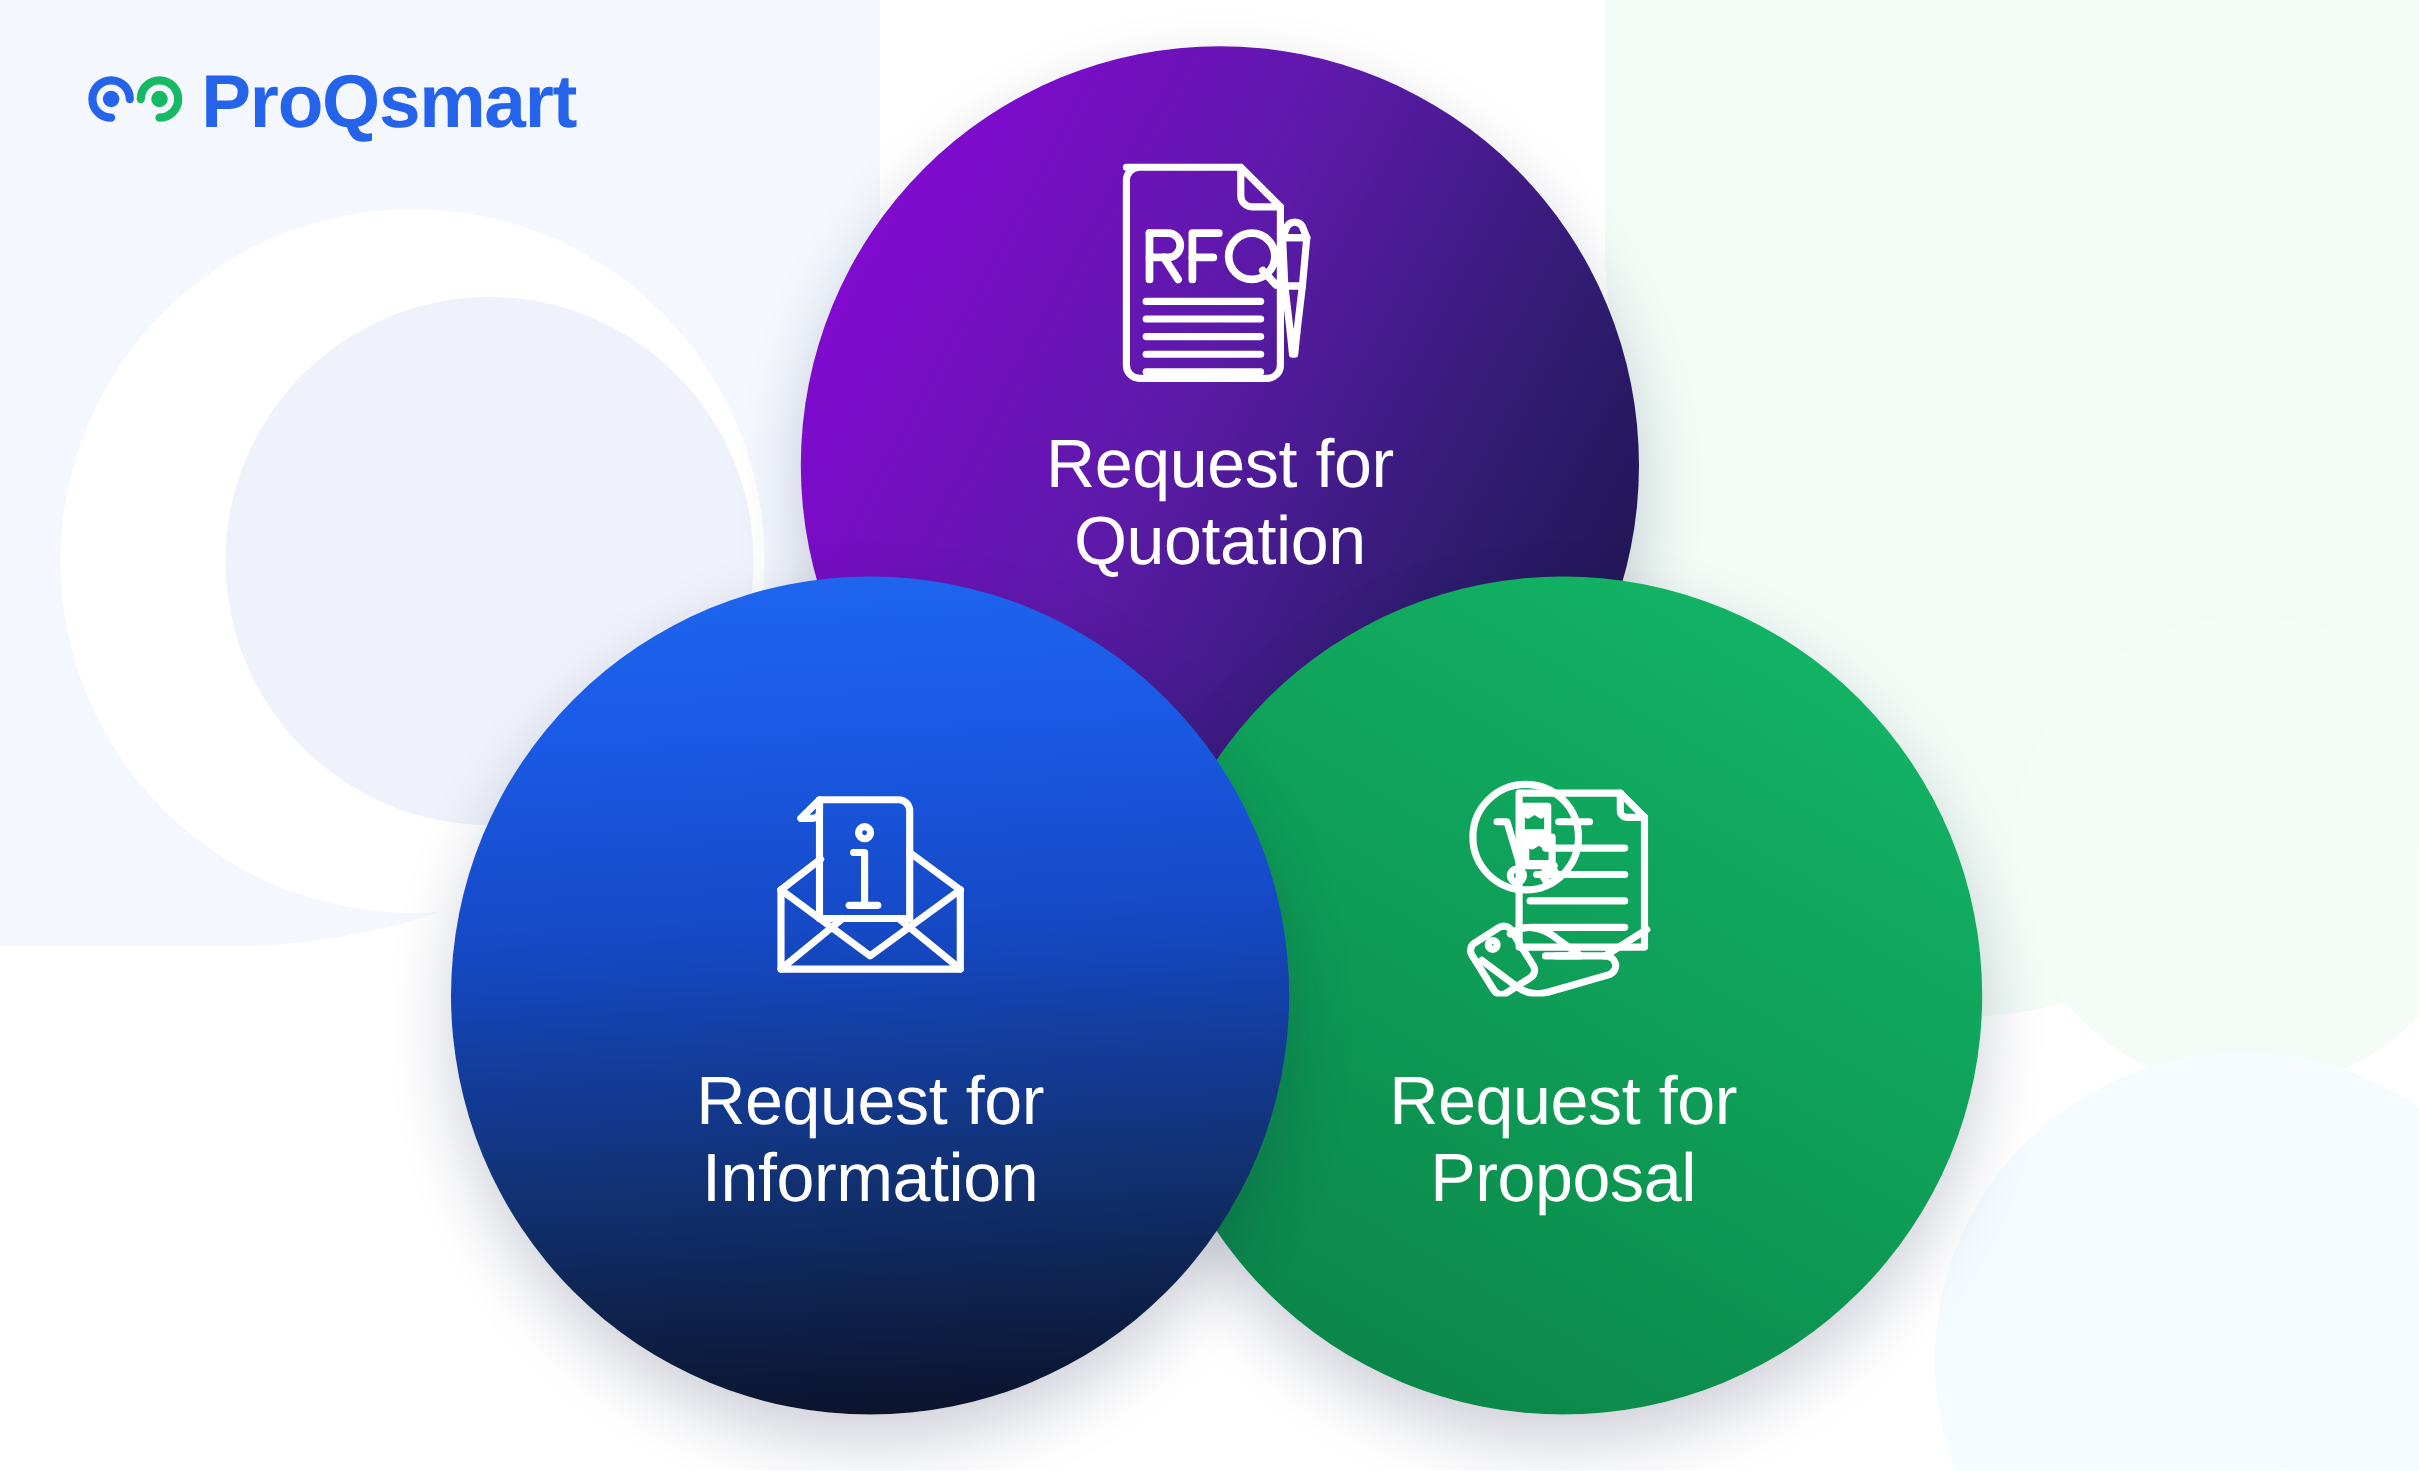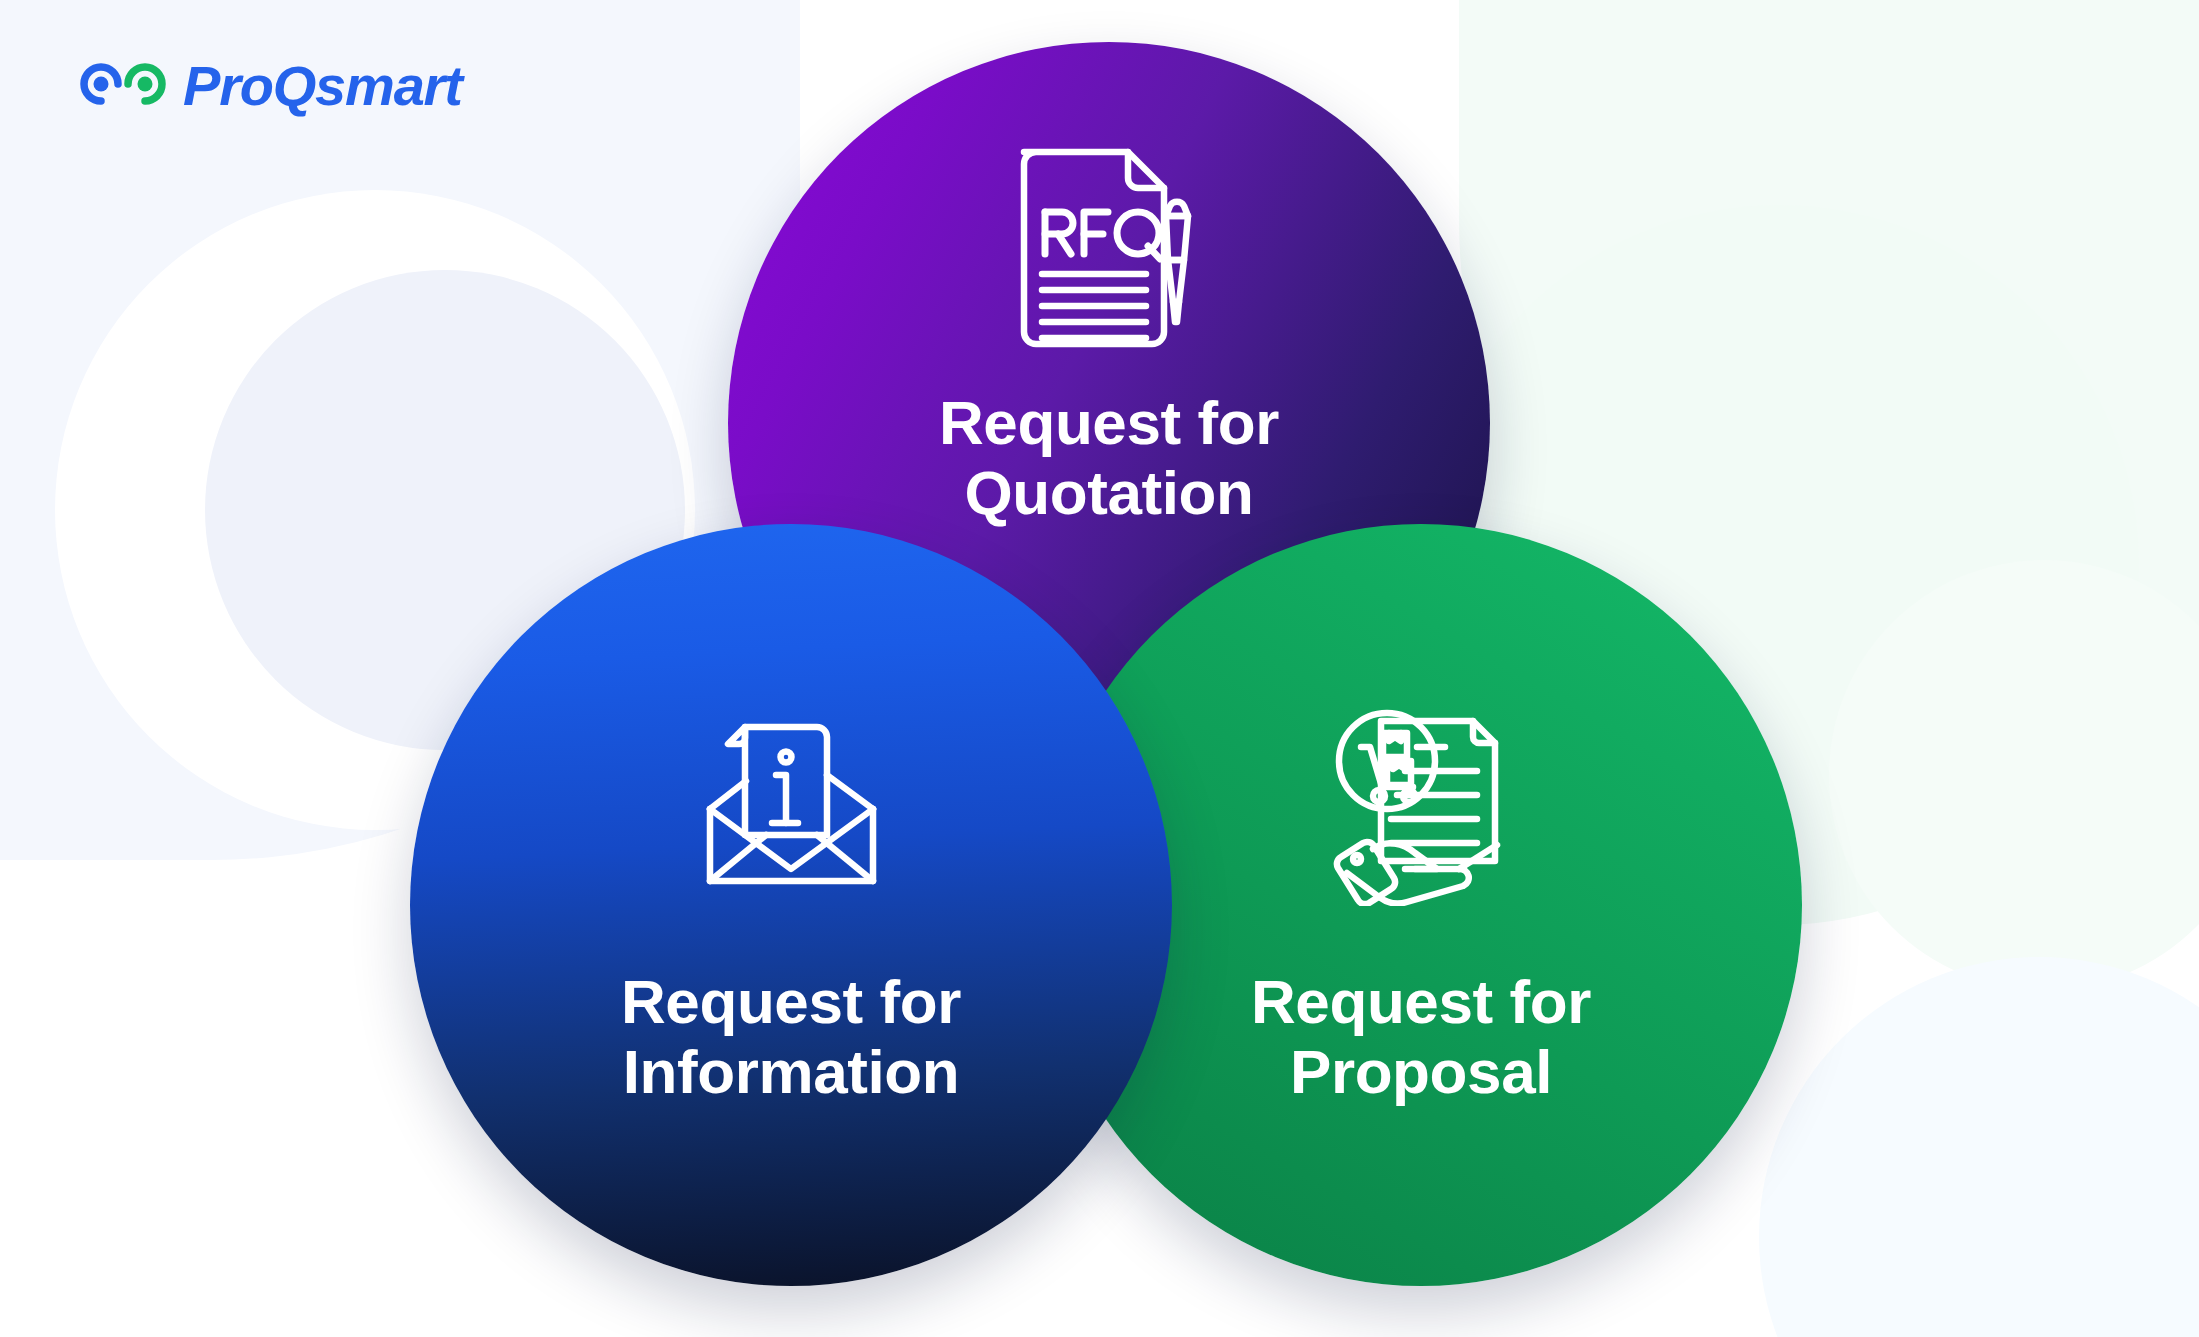--- a/index.html
+++ b/index.html
@@ -93,21 +93,21 @@
     align-items: center;
     box-shadow: 0 26px 60px rgba(16, 24, 64, 0.20);
   }
   .circle .icon-wrap {
     display: flex;
     align-items: center;
     justify-content: center;
   }
   .circle .label {
     color: #ffffff;
-    font-weight: 700;
+    font-weight: 400;
     text-align: center;
     line-height: 1.13;
     letter-spacing: -0.4px;
     white-space: pre-line;
   }
 
   
   .circle-rfq {
     left: 728px;
     top: 42px;
@@ -163,26 +163,25 @@
     position: absolute;
     left: 80px;
     top: 58px;
     display: flex;
     align-items: center;
     gap: 17px;
     z-index: 10;
   }
   .logo-mark { display: block; }
   .logo-text {
-    font-size: 56px;
+    font-size: 68px;
     font-weight: 700;
     color: #2563eb;
     letter-spacing: -1.2px;
     line-height: 1;
-    font-style: italic;
   }
 </style>
 </head>
 <body>
 
 <div class="canvas">
 
   <div class="bg-layer">
     <div class="bg-shape bg-tint-left"></div>
     <div class="bg-shape bg-circle-left-outer"></div>

